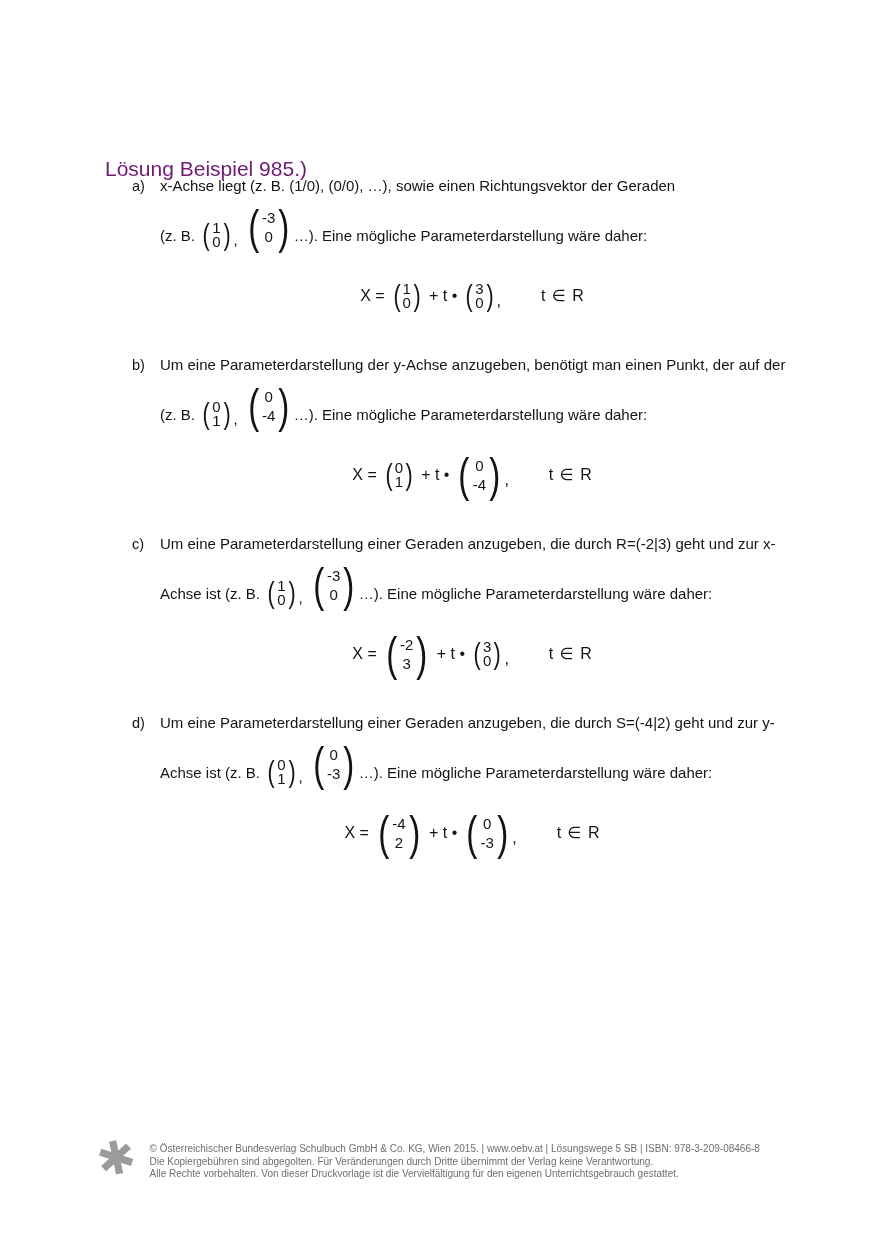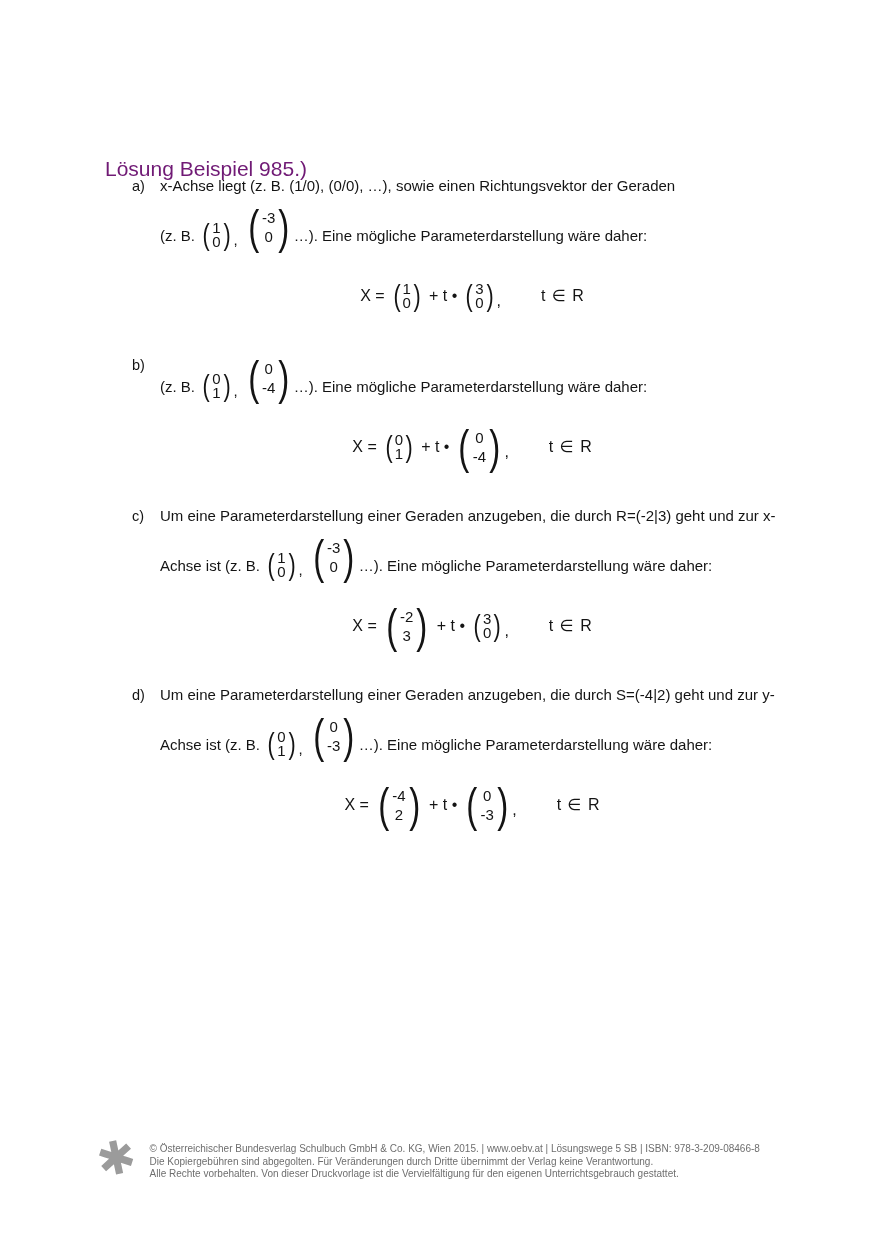--- a/index.html
+++ b/index.html
@@ -157,20 +157,21 @@
             <span class="eq-comma">,</span>
           </span>
           <span class="eq-domain">t ∈ R</span>
         </div>
       </div>
     </div>
 
     <div class="section">
       <div class="sec-label">b)</div>
       <div class="sec-body">
+        <div class="sec-line">Um eine Parameterdarstellung der y-Achse anzugeben, benötigt man einen Punkt, der auf der</div>
         <div class="vec-line">
           <span>(z. B. </span>
           <span class="vec sm">
             <span class="paren">(</span>
             <span class="col">
               <span>0</span>
               <span>1</span>
             </span>
             <span class="paren">)</span>
           </span>

